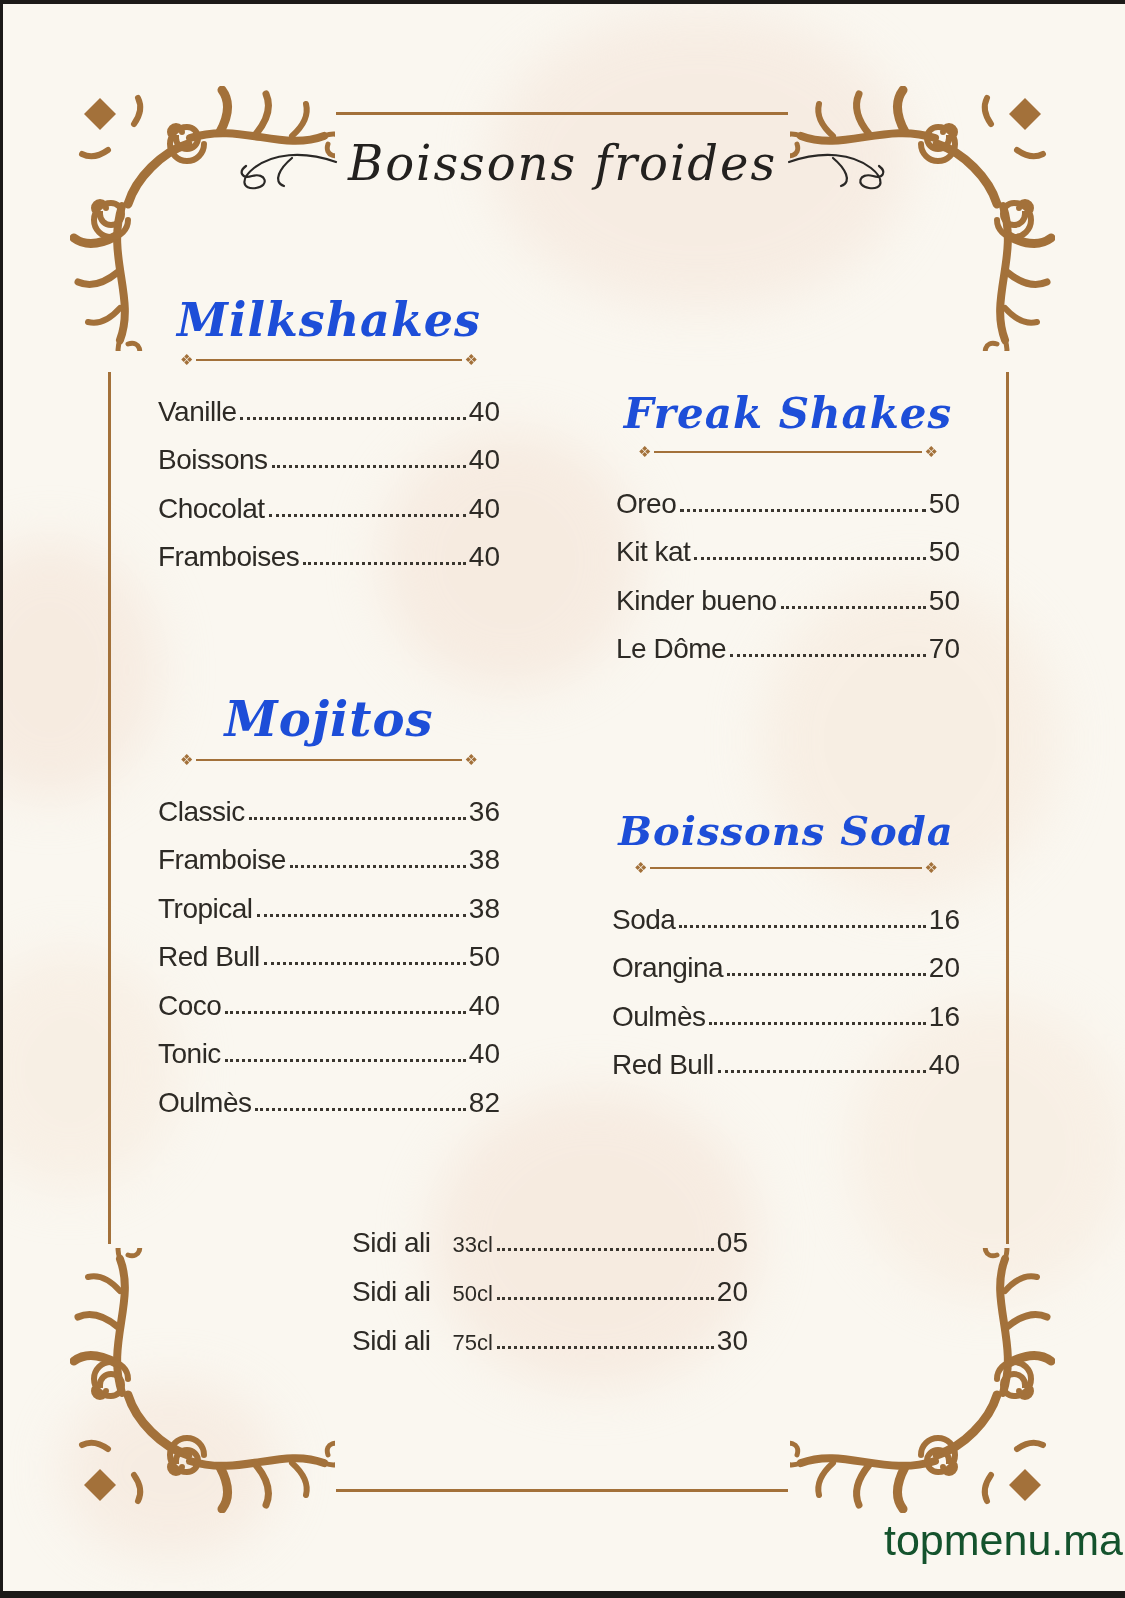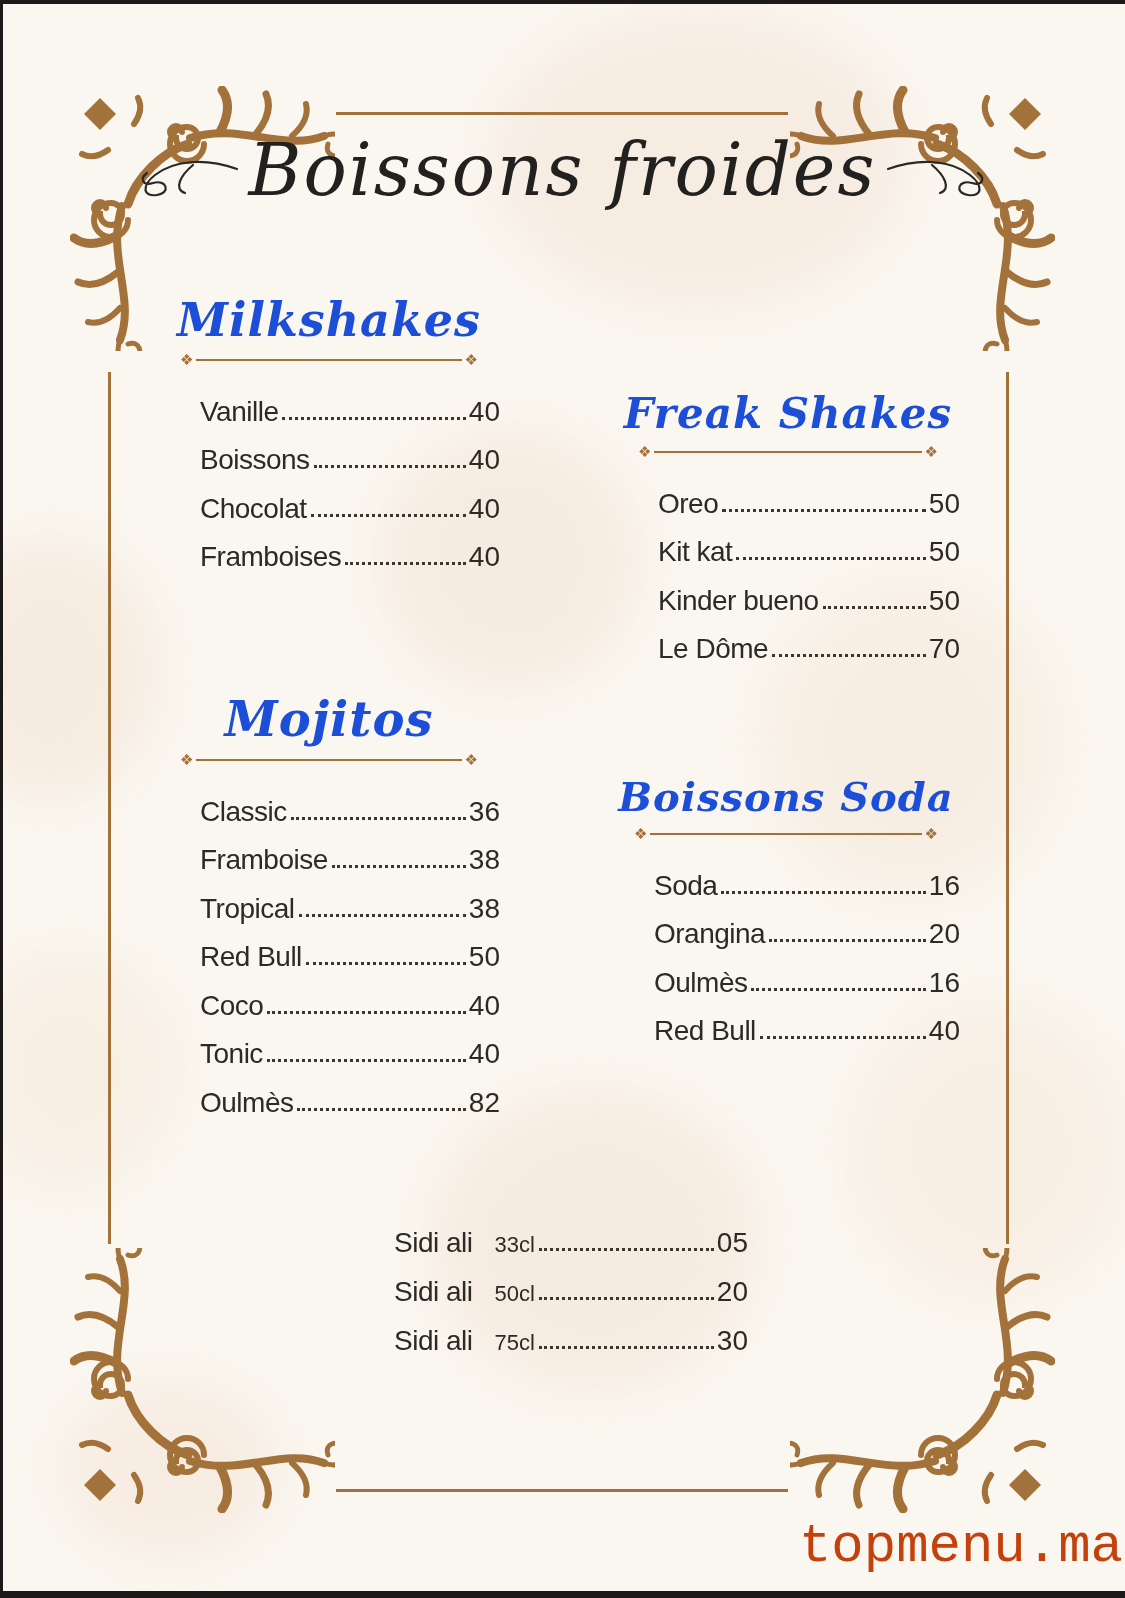--- a/index.html
+++ b/index.html
@@ -35,33 +35,33 @@
   .bline.right  { left:1006px; top:372px; width:3px;   height:872px; }
 
   
   .title-wrap {
     position:absolute; left:0; top:128px; width:1125px;
     display:flex; align-items:center; justify-content:center; gap:6px;
   }
   .page-title {
     font-family: "DejaVu Serif", serif;
     font-style: italic;
-    font-size: 72px;
+    font-size: 48px;
     color: #23211f;
     letter-spacing: 2px;
     white-space: nowrap;
   }
   .swash { flex: 0 0 auto; }
 
   
   .section { position:absolute; }
   .sec-milkshakes { left:158px; top:296px;  width:342px; }
   .sec-freak      { left:616px; top:392px;  width:344px; }
   .sec-mojitos    { left:158px; top:694px;  width:342px; }
-  .sec-soda       { left:612px; top:776px;  width:348px; }
+  .sec-soda       { left:612px; top:810px;  width:348px; }
   .sec-waters     { left:352px; top:1210px; width:396px; }
 
   .script-heading {
     font-family: "DejaVu Serif", serif;
     font-style: italic;
     font-weight: 700;
     color: #1d4ed8;
     text-align: center;
     letter-spacing: 1px;
     line-height: 1.05;
@@ -79,32 +79,32 @@
   }
   .divider .orn { font-size:15px; line-height:1; }
   .divider .rule { flex:1; height:0; border-top:2px solid #a3713a; margin:0 3px; }
 
   .menu-row {
     display:flex; align-items:flex-end;
     height:48.5px;
     font-size:28px;
     color:#2d2a25;
   }
-  .menu-row .name { white-space:nowrap; letter-spacing:-0.5px;margin-left:42px; }
+  .menu-row .name { white-space:nowrap; letter-spacing:-0.5px; }
   .menu-row .size { font-size:22px; padding-left:22px; padding-bottom:1px; white-space:nowrap; }
   .menu-row .dots { flex:1; border-bottom:3px dotted #3a362f; margin:0 3px 8px 4px; min-width:20px; }
   .menu-row .price { white-space:nowrap; }
   .sec-waters .menu-row { height:49px;align-items:flex-end; }
 
   
   .watermark {
     position:absolute; right:2px; top:1516px;
-    font-family:Liberation Mono, monospace;
-    font-size:54px; font-weight:400;
-    color:#c2410c;
+    font-family:Liberation Sans, sans-serif;
+    font-size:43px; font-weight:400;
+    color:#14532d;
     letter-spacing:0px;
   }
 </style>
 </head>
 <body>
 
 <div class="page">
 
   <div class="blotch" style="left:490px; top:10px;  width:420px; height:300px; background:#f4e4d8; opacity:.55;"></div>
   <div class="blotch" style="left:380px; top:430px; width:260px; height:260px; background:#f3e0d2; opacity:.5;"></div>

